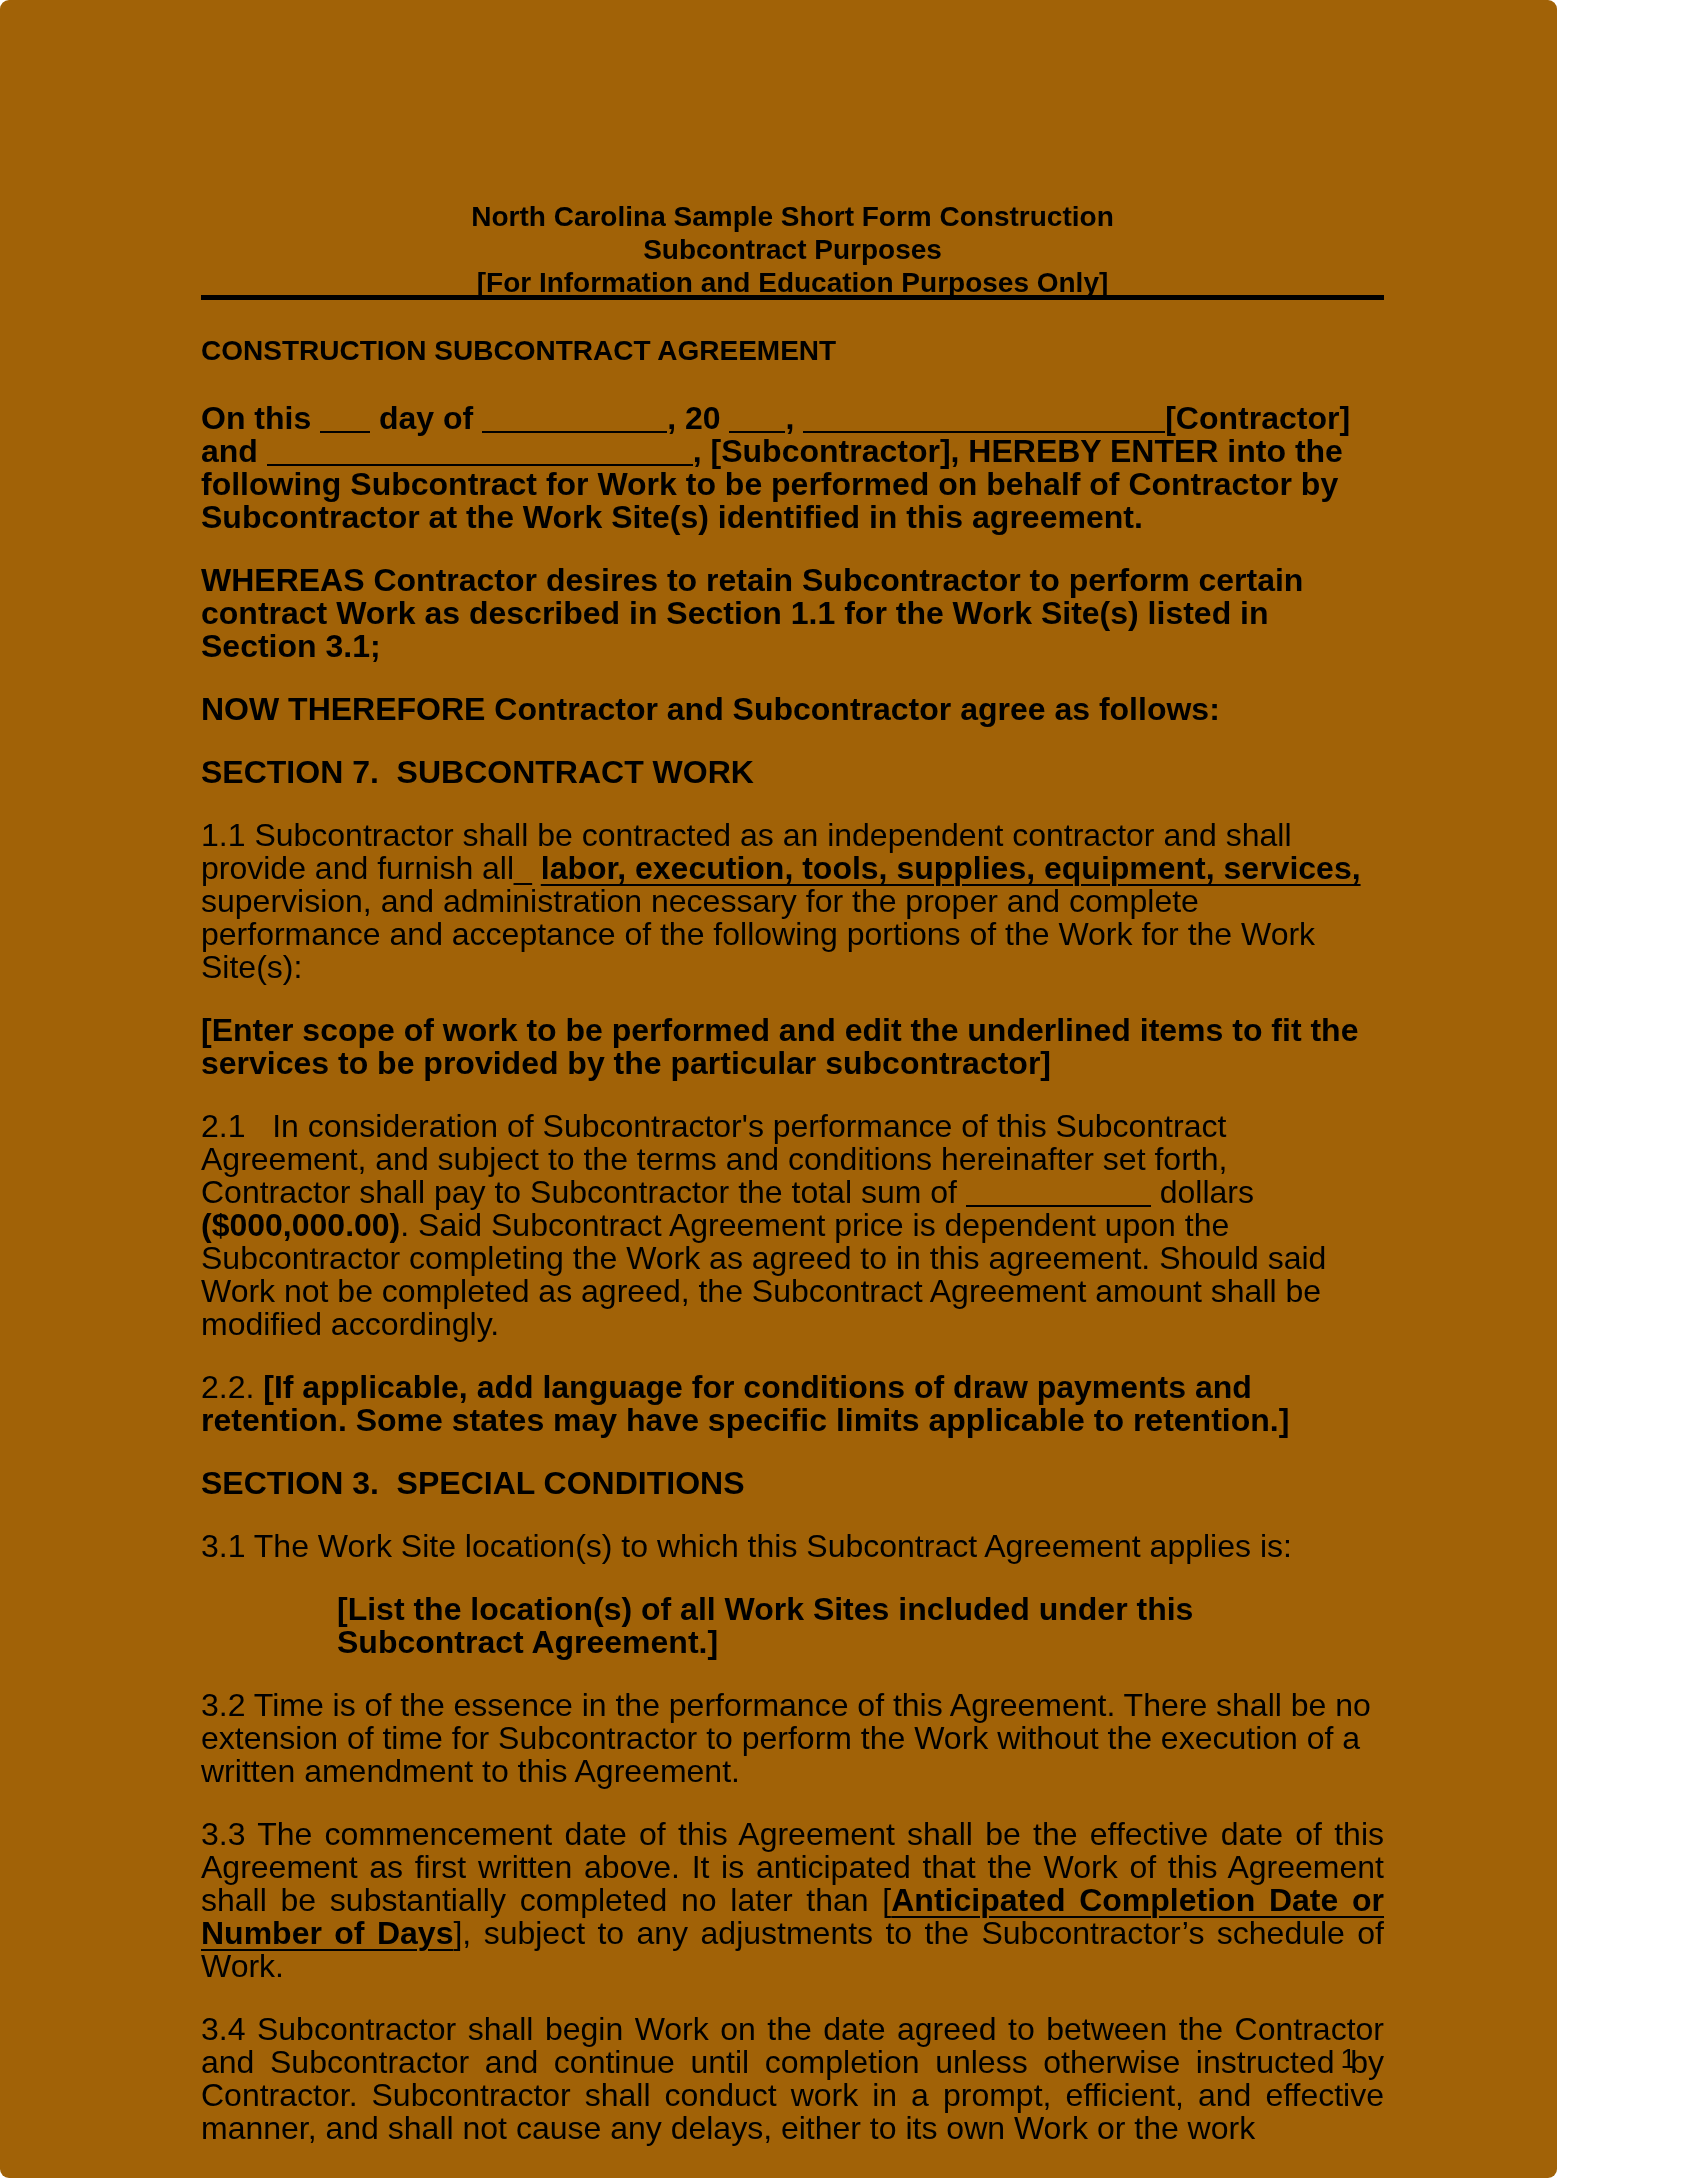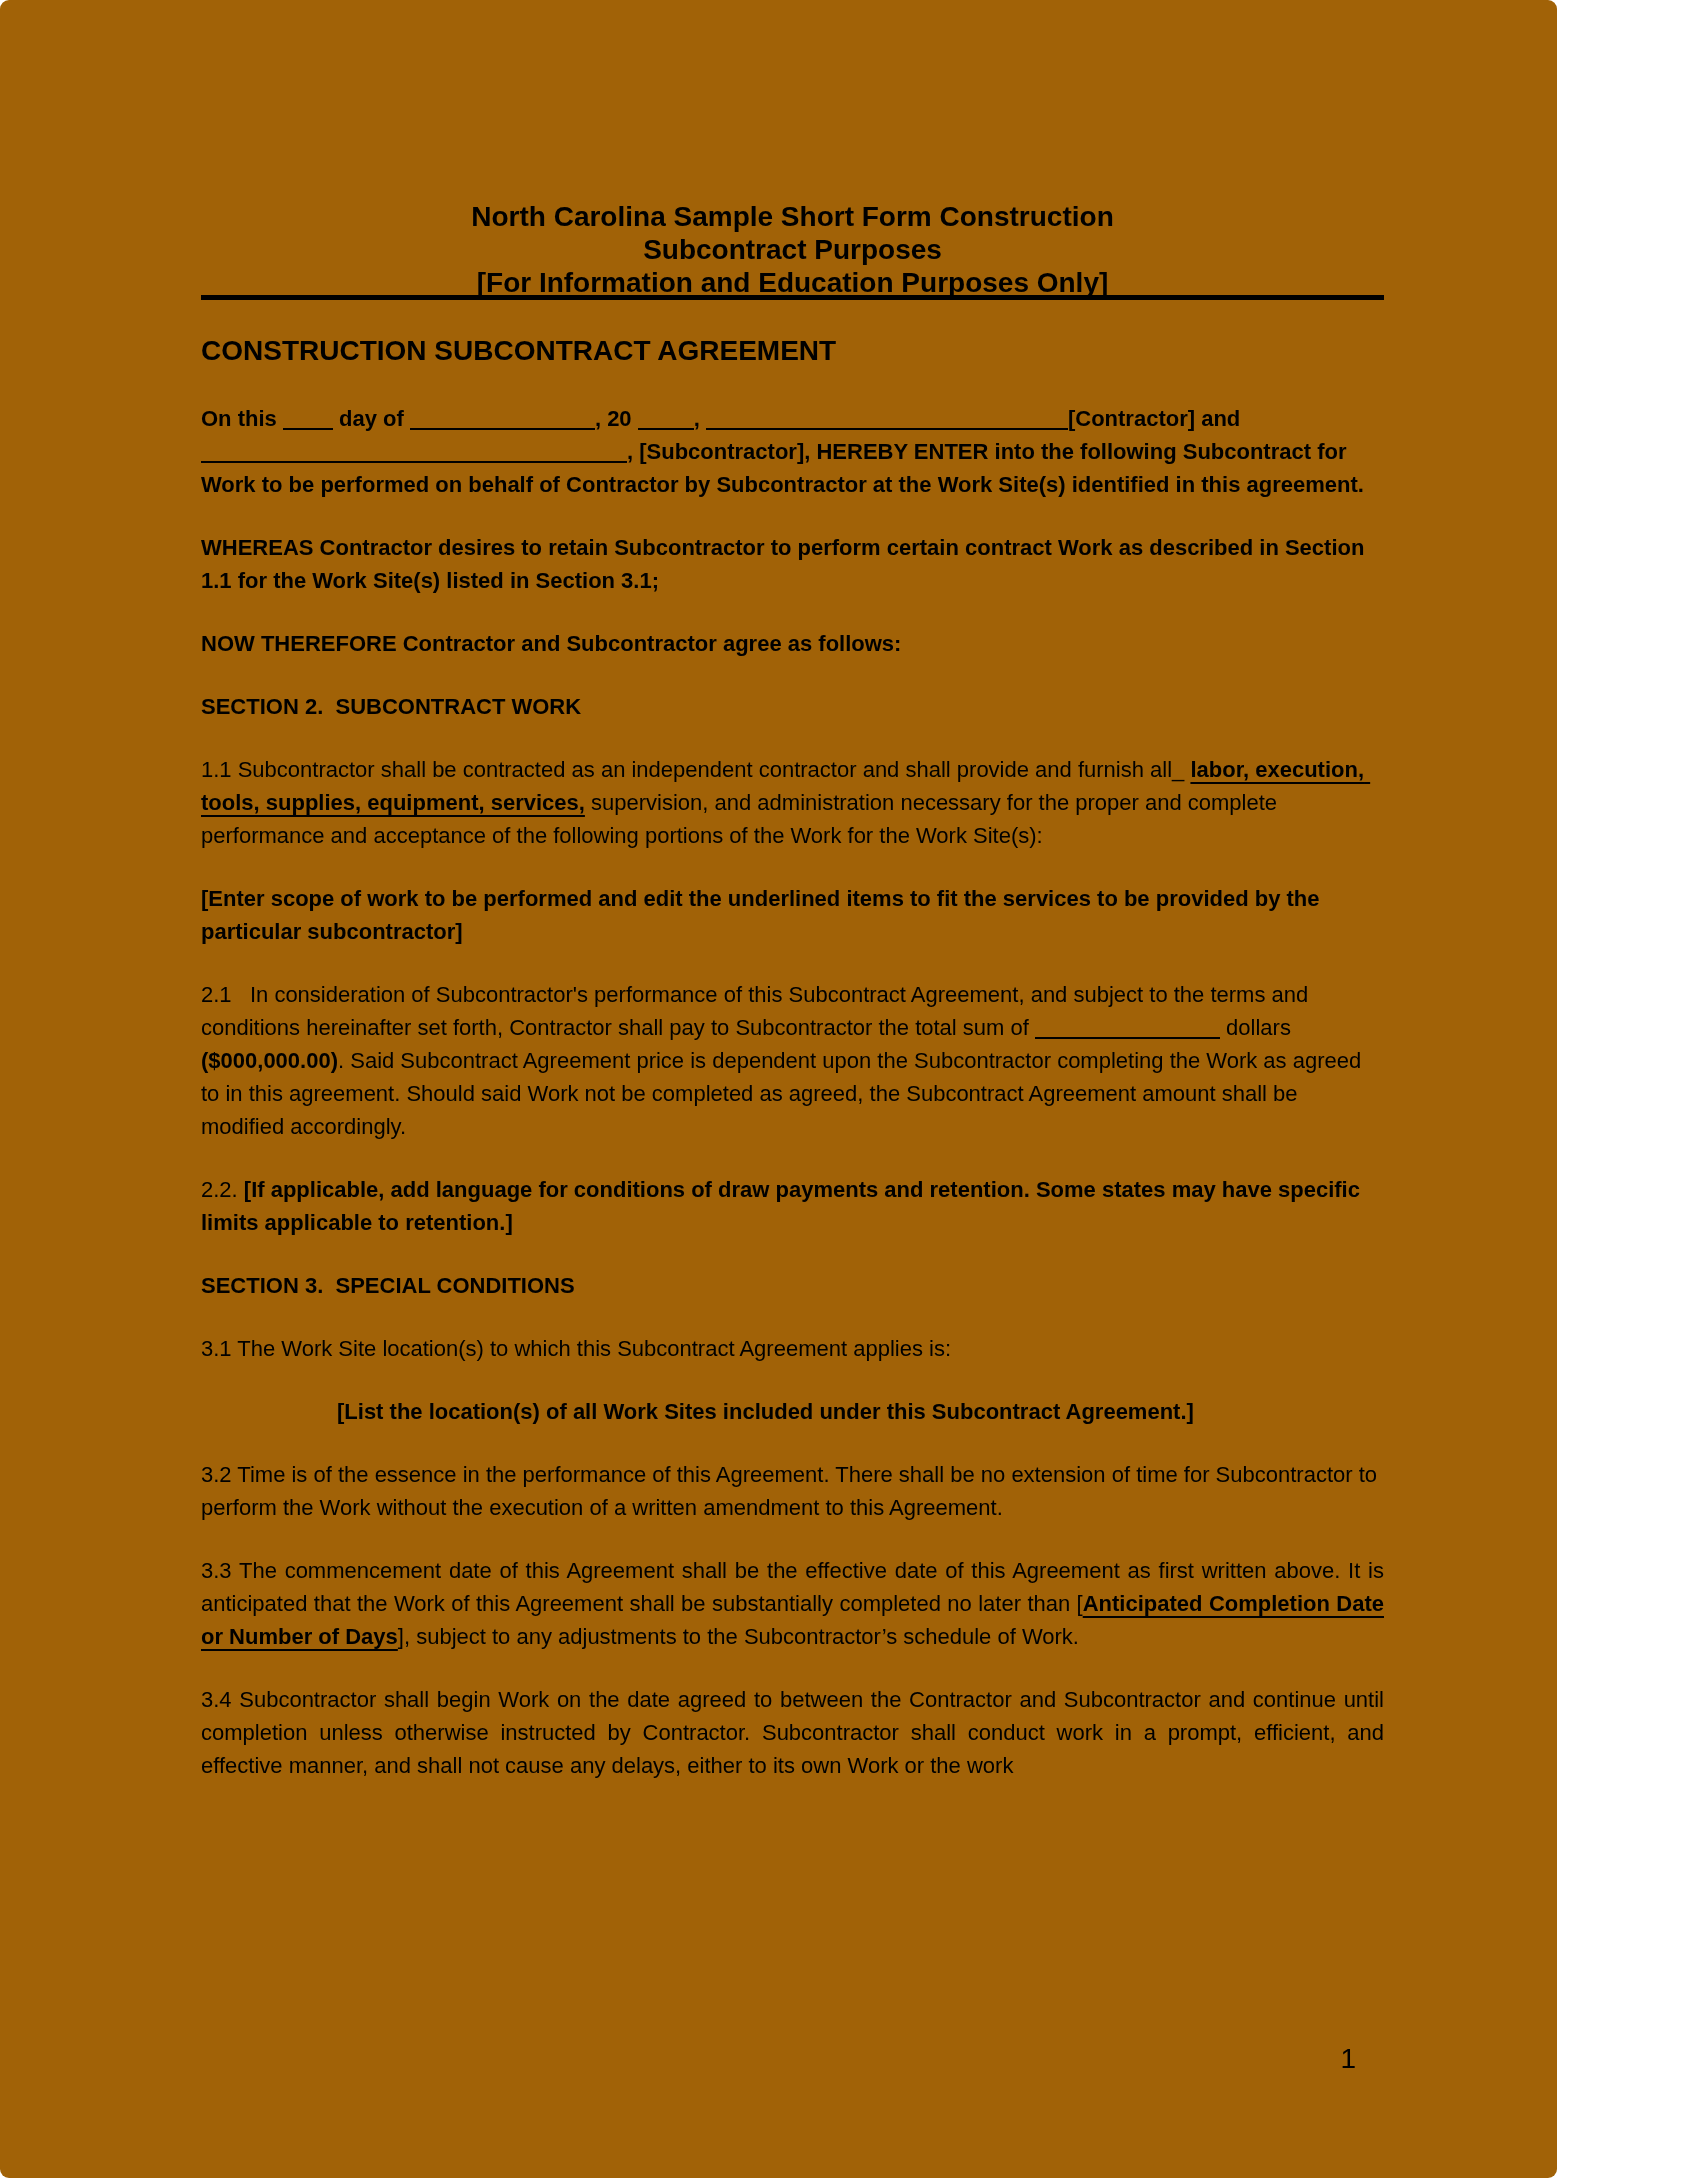--- a/index.html
+++ b/index.html
@@ -31,21 +31,21 @@
     margin-top: -4px;
   }
   .doc-title {
     font-weight: bold;
     font-size: 28px;
     line-height: 33px;
     margin-top: 34px;
     margin-bottom: 35px;
   }
   .para {
-    font-size: 22px;
+    font-size: 32px;
     line-height: 33px;
     margin-bottom: 30px;
   }
   .para span { white-space: pre-wrap; }
   .para.justify { text-align: justify; }
   .para.justify span { white-space: normal; }
   .para.bold { font-weight: bold; }
   .para.indent { margin-left: 136px; }
   .b { font-weight: bold; }
   .u {
@@ -76,21 +76,21 @@
         <div>North Carolina Sample Short Form Construction</div>
         <div>Subcontract Purposes</div>
         <div>[For Information and Education Purposes Only]</div>
       </div>
     <div class="rule"></div>
     <div class="doc-title">CONSTRUCTION SUBCONTRACT AGREEMENT</div>
     <div>
         <p class="para bold"><span class="b">On this </span><span class="blank" style="width: 50px;"></span><span class="b"> day of </span><span class="blank" style="width: 185px;"></span><span class="b">, 20 </span><span class="blank" style="width: 56px;"></span><span class="b">, </span><span class="blank" style="width: 362px;"></span><span class="b">[Contractor] and </span><span class="blank" style="width: 426px;"></span><span class="b">, [Subcontractor], HEREBY ENTER into the following Subcontract for Work to be performed on behalf of Contractor by Subcontractor at the Work Site(s) identified in this agreement.</span></p>
         <p class="para bold"><span class="b">WHEREAS Contractor desires to retain Subcontractor to perform certain contract Work as described in Section 1.1 for the Work Site(s) listed in Section 3.1;</span></p>
         <p class="para bold"><span class="b">NOW THEREFORE Contractor and Subcontractor agree as follows:</span></p>
-        <p class="para bold"><span class="b">SECTION 2.  SUBCONTRACT WORK</span></p>
+        <p class="para bold"><span class="b">SECTION 7.  SUBCONTRACT WORK</span></p>
         <p class="para"><span>1.1 Subcontractor shall be contracted as an independent contractor and shall provide and furnish all_ </span><span class="b u">labor, execution, tools, supplies, equipment, services,</span><span> supervision, and administration necessary for the proper and complete performance and acceptance of the following portions of the Work for the Work Site(s):</span></p>
         <p class="para bold"><span class="b">[Enter scope of work to be performed and edit the underlined items to fit the services to be provided by the particular subcontractor]</span></p>
         <p class="para"><span>2.1   In consideration of Subcontractor's performance of this Subcontract Agreement, and subject to the terms and conditions hereinafter set forth, Contractor shall pay to Subcontractor the total sum of </span><span class="blank" style="width: 185px;"></span><span> dollars </span><span class="b">($000,000.00)</span><span>. Said Subcontract Agreement price is dependent upon the Subcontractor completing the Work as agreed to in this agreement. Should said Work not be completed as agreed, the Subcontract Agreement amount shall be modified accordingly.</span></p>
         <p class="para"><span>2.2. </span><span class="b">[If applicable, add language for conditions of draw payments and retention. Some states may have specific limits applicable to retention.]</span></p>
         <p class="para bold"><span class="b">SECTION 3.  SPECIAL CONDITIONS</span></p>
         <p class="para"><span>3.1 The Work Site location(s) to which this Subcontract Agreement applies is:</span></p>
         <p class="para bold indent"><span class="b">[List the location(s) of all Work Sites included under this Subcontract Agreement.]</span></p>
         <p class="para"><span>3.2 Time is of the essence in the performance of this Agreement. There shall be no extension of time for Subcontractor to perform the Work without the execution of a written amendment to this Agreement.</span></p>
         <p class="para justify"><span>3.3 The commencement date of this Agreement shall be the effective date of this Agreement as first written above. It is anticipated that the Work of this Agreement shall be substantially completed no later than [</span><span class="b u">Anticipated Completion Date or Number of Days</span><span>], subject to any adjustments to the Subcontractor’s schedule of Work.</span></p>
         <p class="para justify"><span>3.4 Subcontractor shall begin Work on the date agreed to between the Contractor and Subcontractor and continue until completion unless otherwise instructed by Contractor. Subcontractor shall conduct work in a prompt, efficient, and effective manner, and shall not cause any delays, either to its own Work or the work</span></p>

